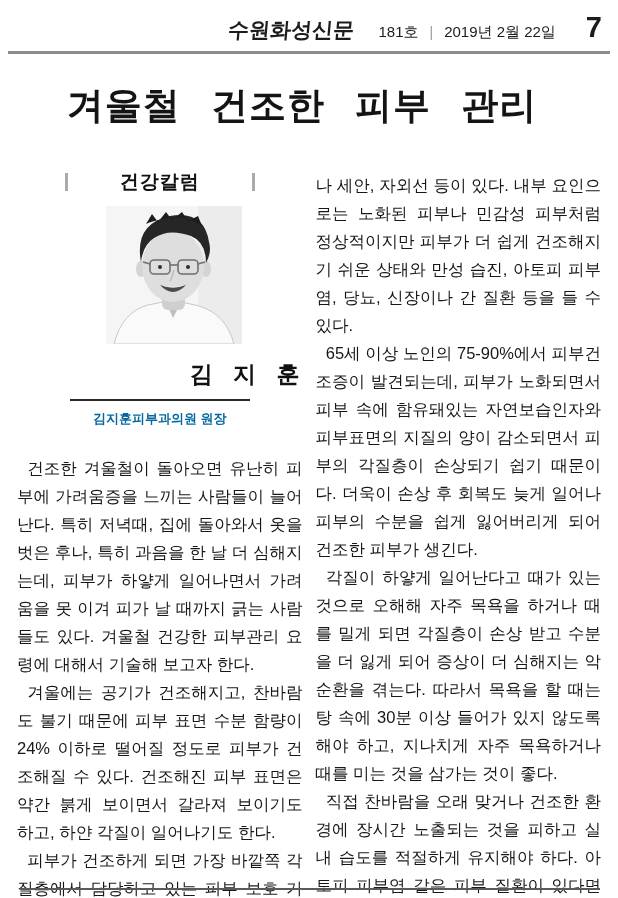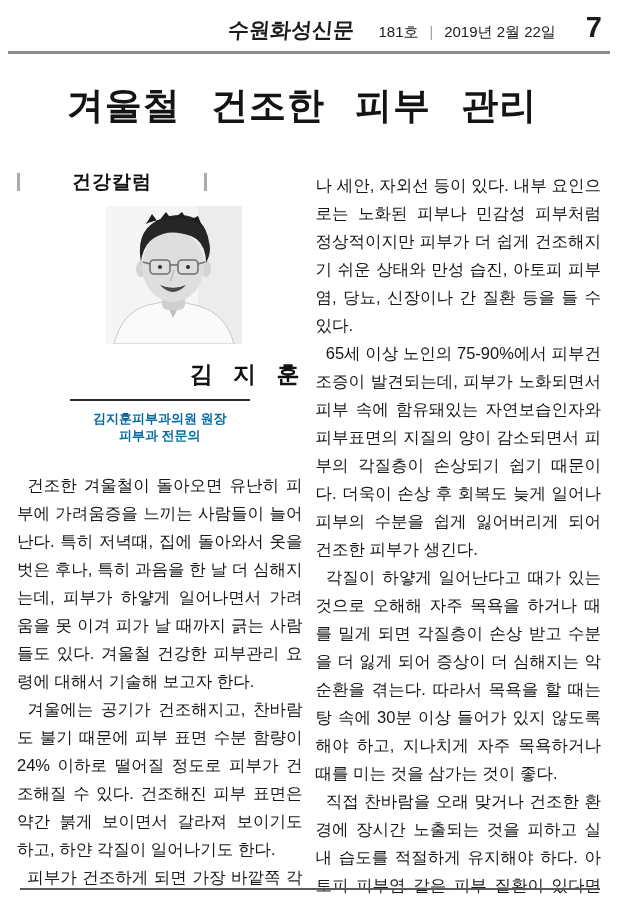--- a/index.html
+++ b/index.html
@@ -39,21 +39,21 @@
     color:#141414;
   }
   
   .columns{
     display:flex;gap:13px;
     padding:0 17px;margin-top:39px;
   }
   .col{width:50%;box-sizing:border-box;}
   
   .col-head{
-    display:flex;align-items:center;
+    display:flex;align-items:center;justify-content:center;
     height:24px;
   }
   .col-head .bar{width:3px;height:18px;background:#ababab;}
   .col-head .label{
     font-size:19px;font-weight:bold;letter-spacing:1px;
     margin:0 52px;color:#111;
   }
   
   .portrait{
     width:136px;height:138px;
@@ -145,21 +145,20 @@
 
           <path d="M 54 79 Q 67 93 80 79 Q 67 84 54 79 Z" fill="#4a4a4a"></path>
           <path d="M 56 79.5 Q 67 83.5 78 79.5 Q 67 82 56 79.5 Z" fill="#f2f2f2"></path>
         </svg>
       </div>
 
       <div class="author-name">김 지 훈</div>
       <div class="name-rule"></div>
       <div class="affiliation">
         <div>김지훈피부과의원 원장</div>
-        <div>피부과 전문의</div>
       </div>
 
       <div class="body-text">
         <p>건조한 겨울철이 돌아오면 유난히 피부에 가려움증을 느끼는 사람들이 늘어난다. 특히 저녁때, 집에 돌아와서 옷을 벗은 후나, 특히 과음을 한 날 더 심해지는데, 피부가 하얗게 일어나면서 가려움을 못 이겨 피가 날 때까지 긁는 사람들도 있다. 겨울철 건강한 피부관리 요령에 대해서 기술해 보고자 한다.</p>
         <p>겨울에는 공기가 건조해지고, 찬바람도 불기 때문에 피부 표면 수분 함량이 24% 이하로 떨어질 정도로 피부가 건조해질 수 있다. 건조해진 피부 표면은 약간 붉게 보이면서 갈라져 보이기도 하고, 하얀 각질이 일어나기도 한다.</p>
         <p>피부가 건조하게 되면 가장 바깥쪽 각질층에서 담당하고 있는 피부 보호 기능이 저하되고 피부에 가벼운 염증 반응이 생기면서 가려움증이 발생하고 건성 피부염으로 진행될 수 있다.</p>
 
       </div>
     </div>
 

